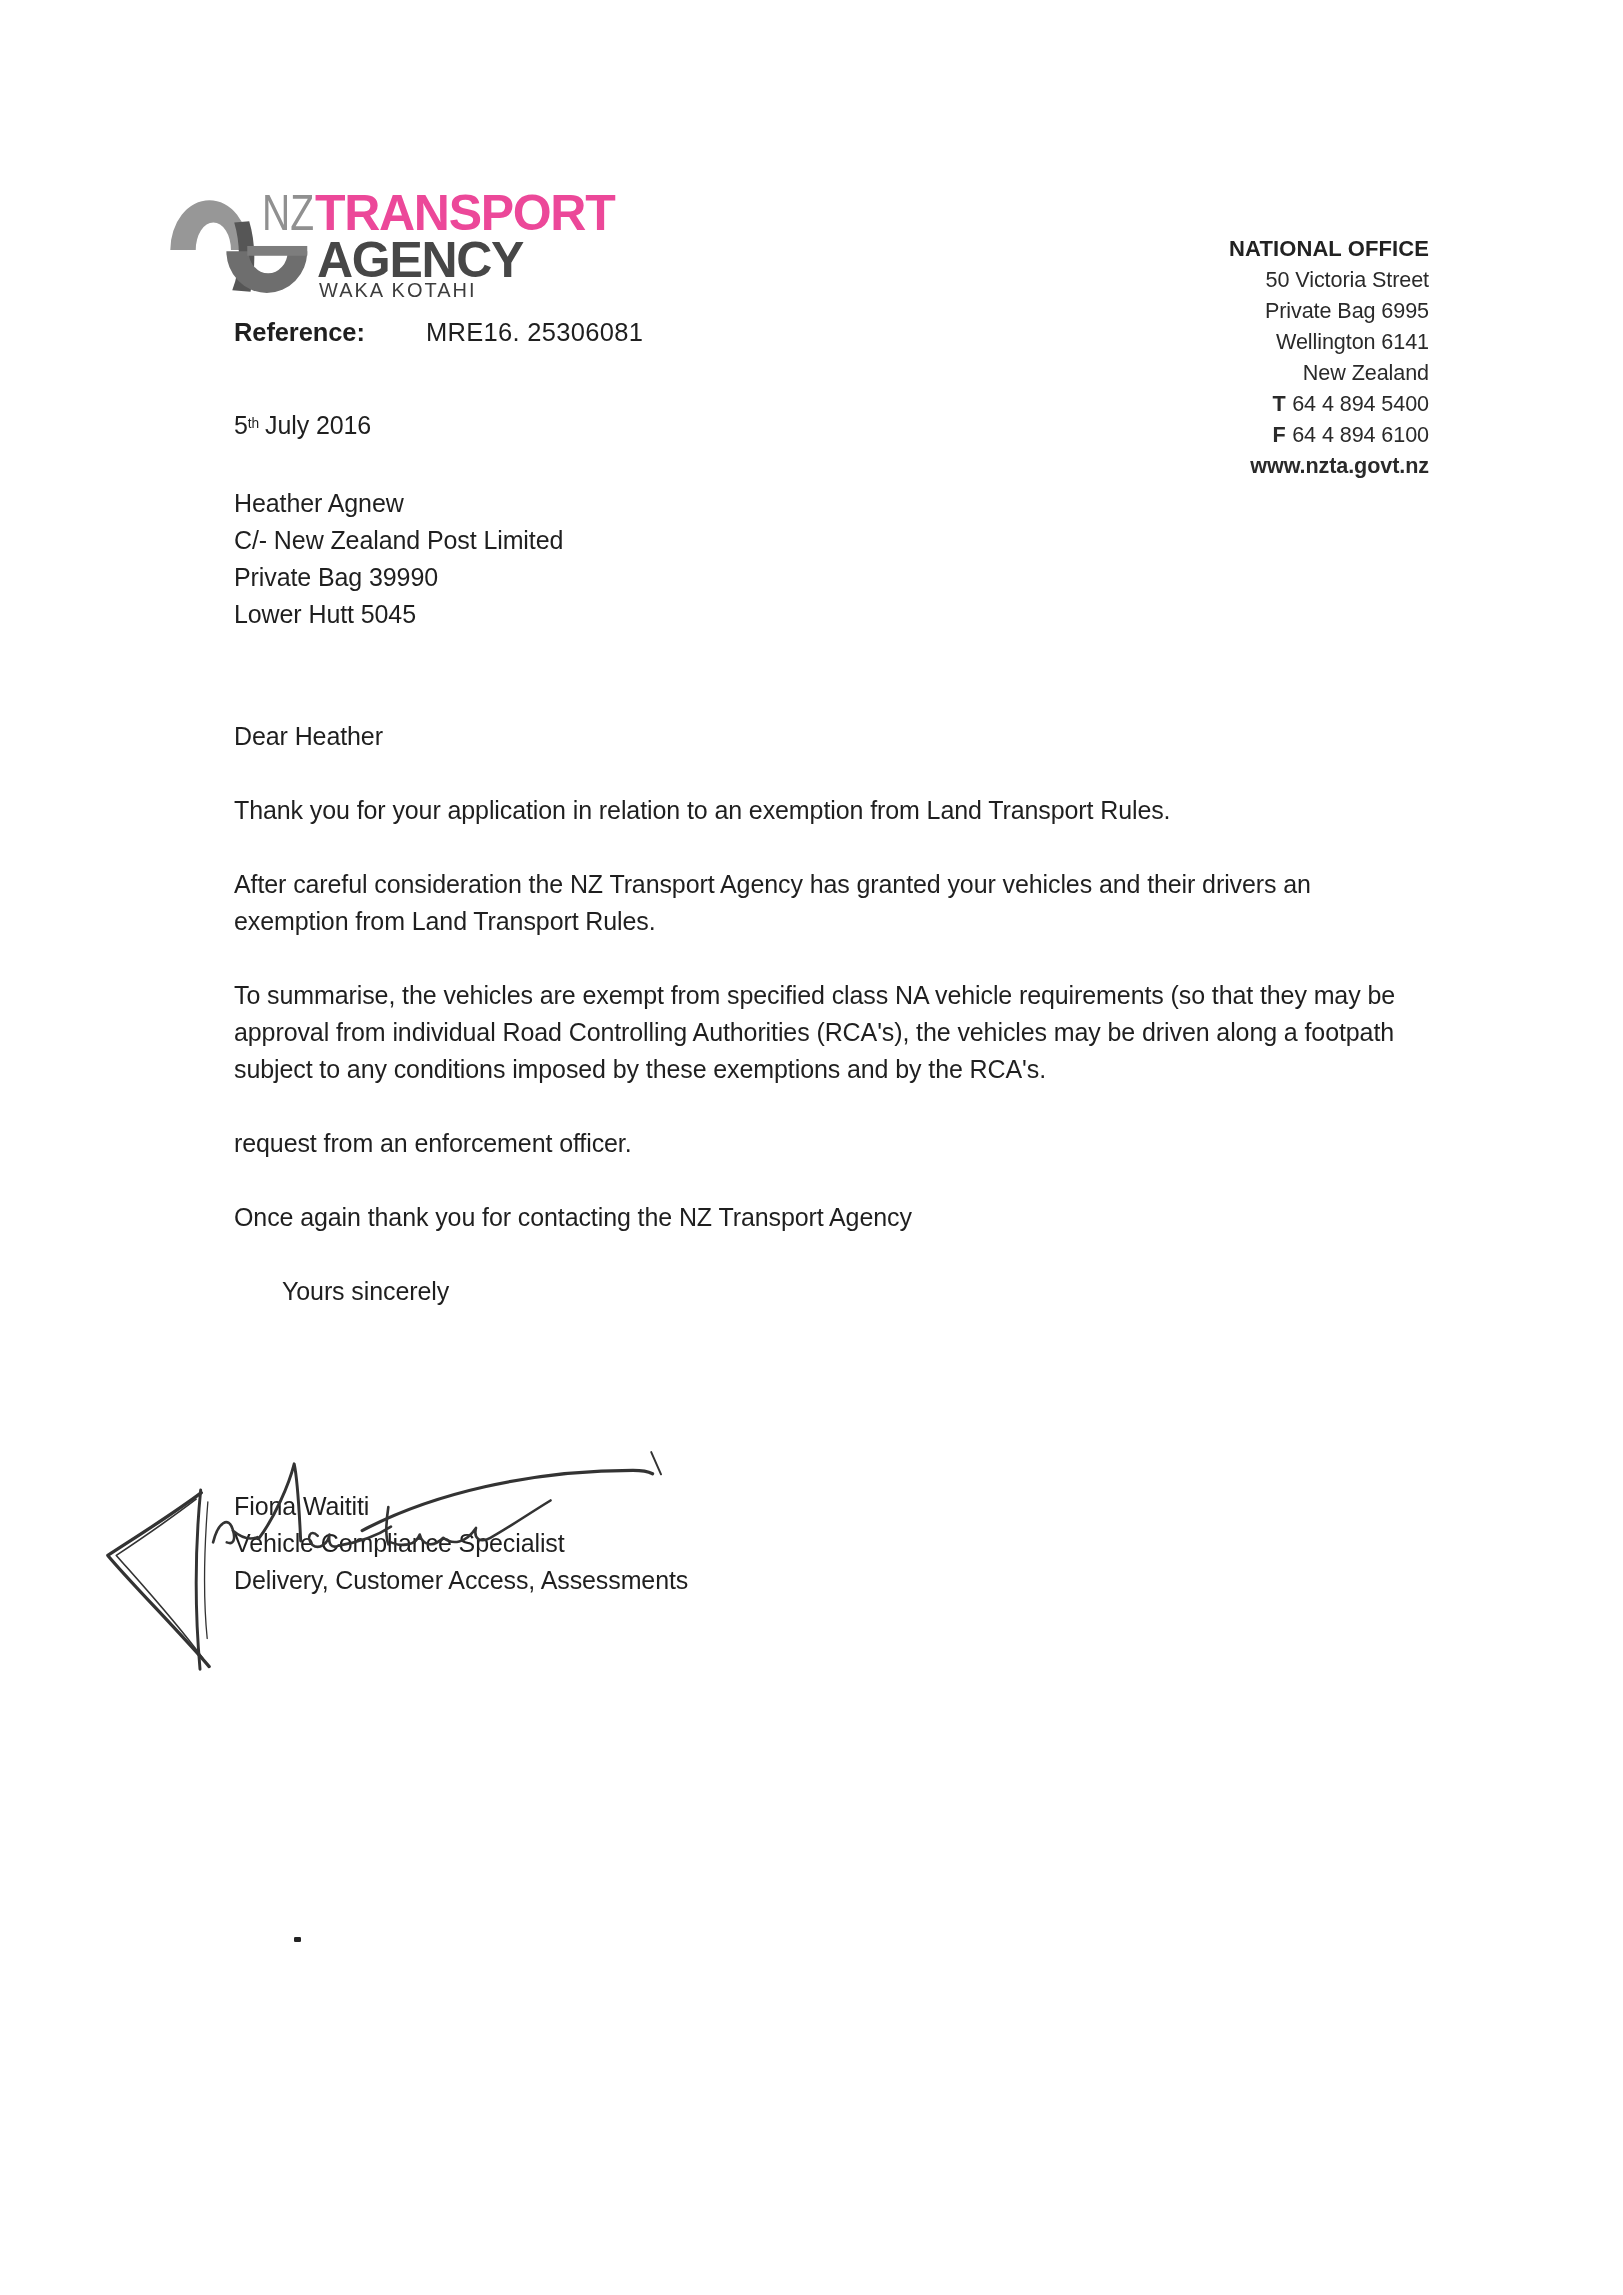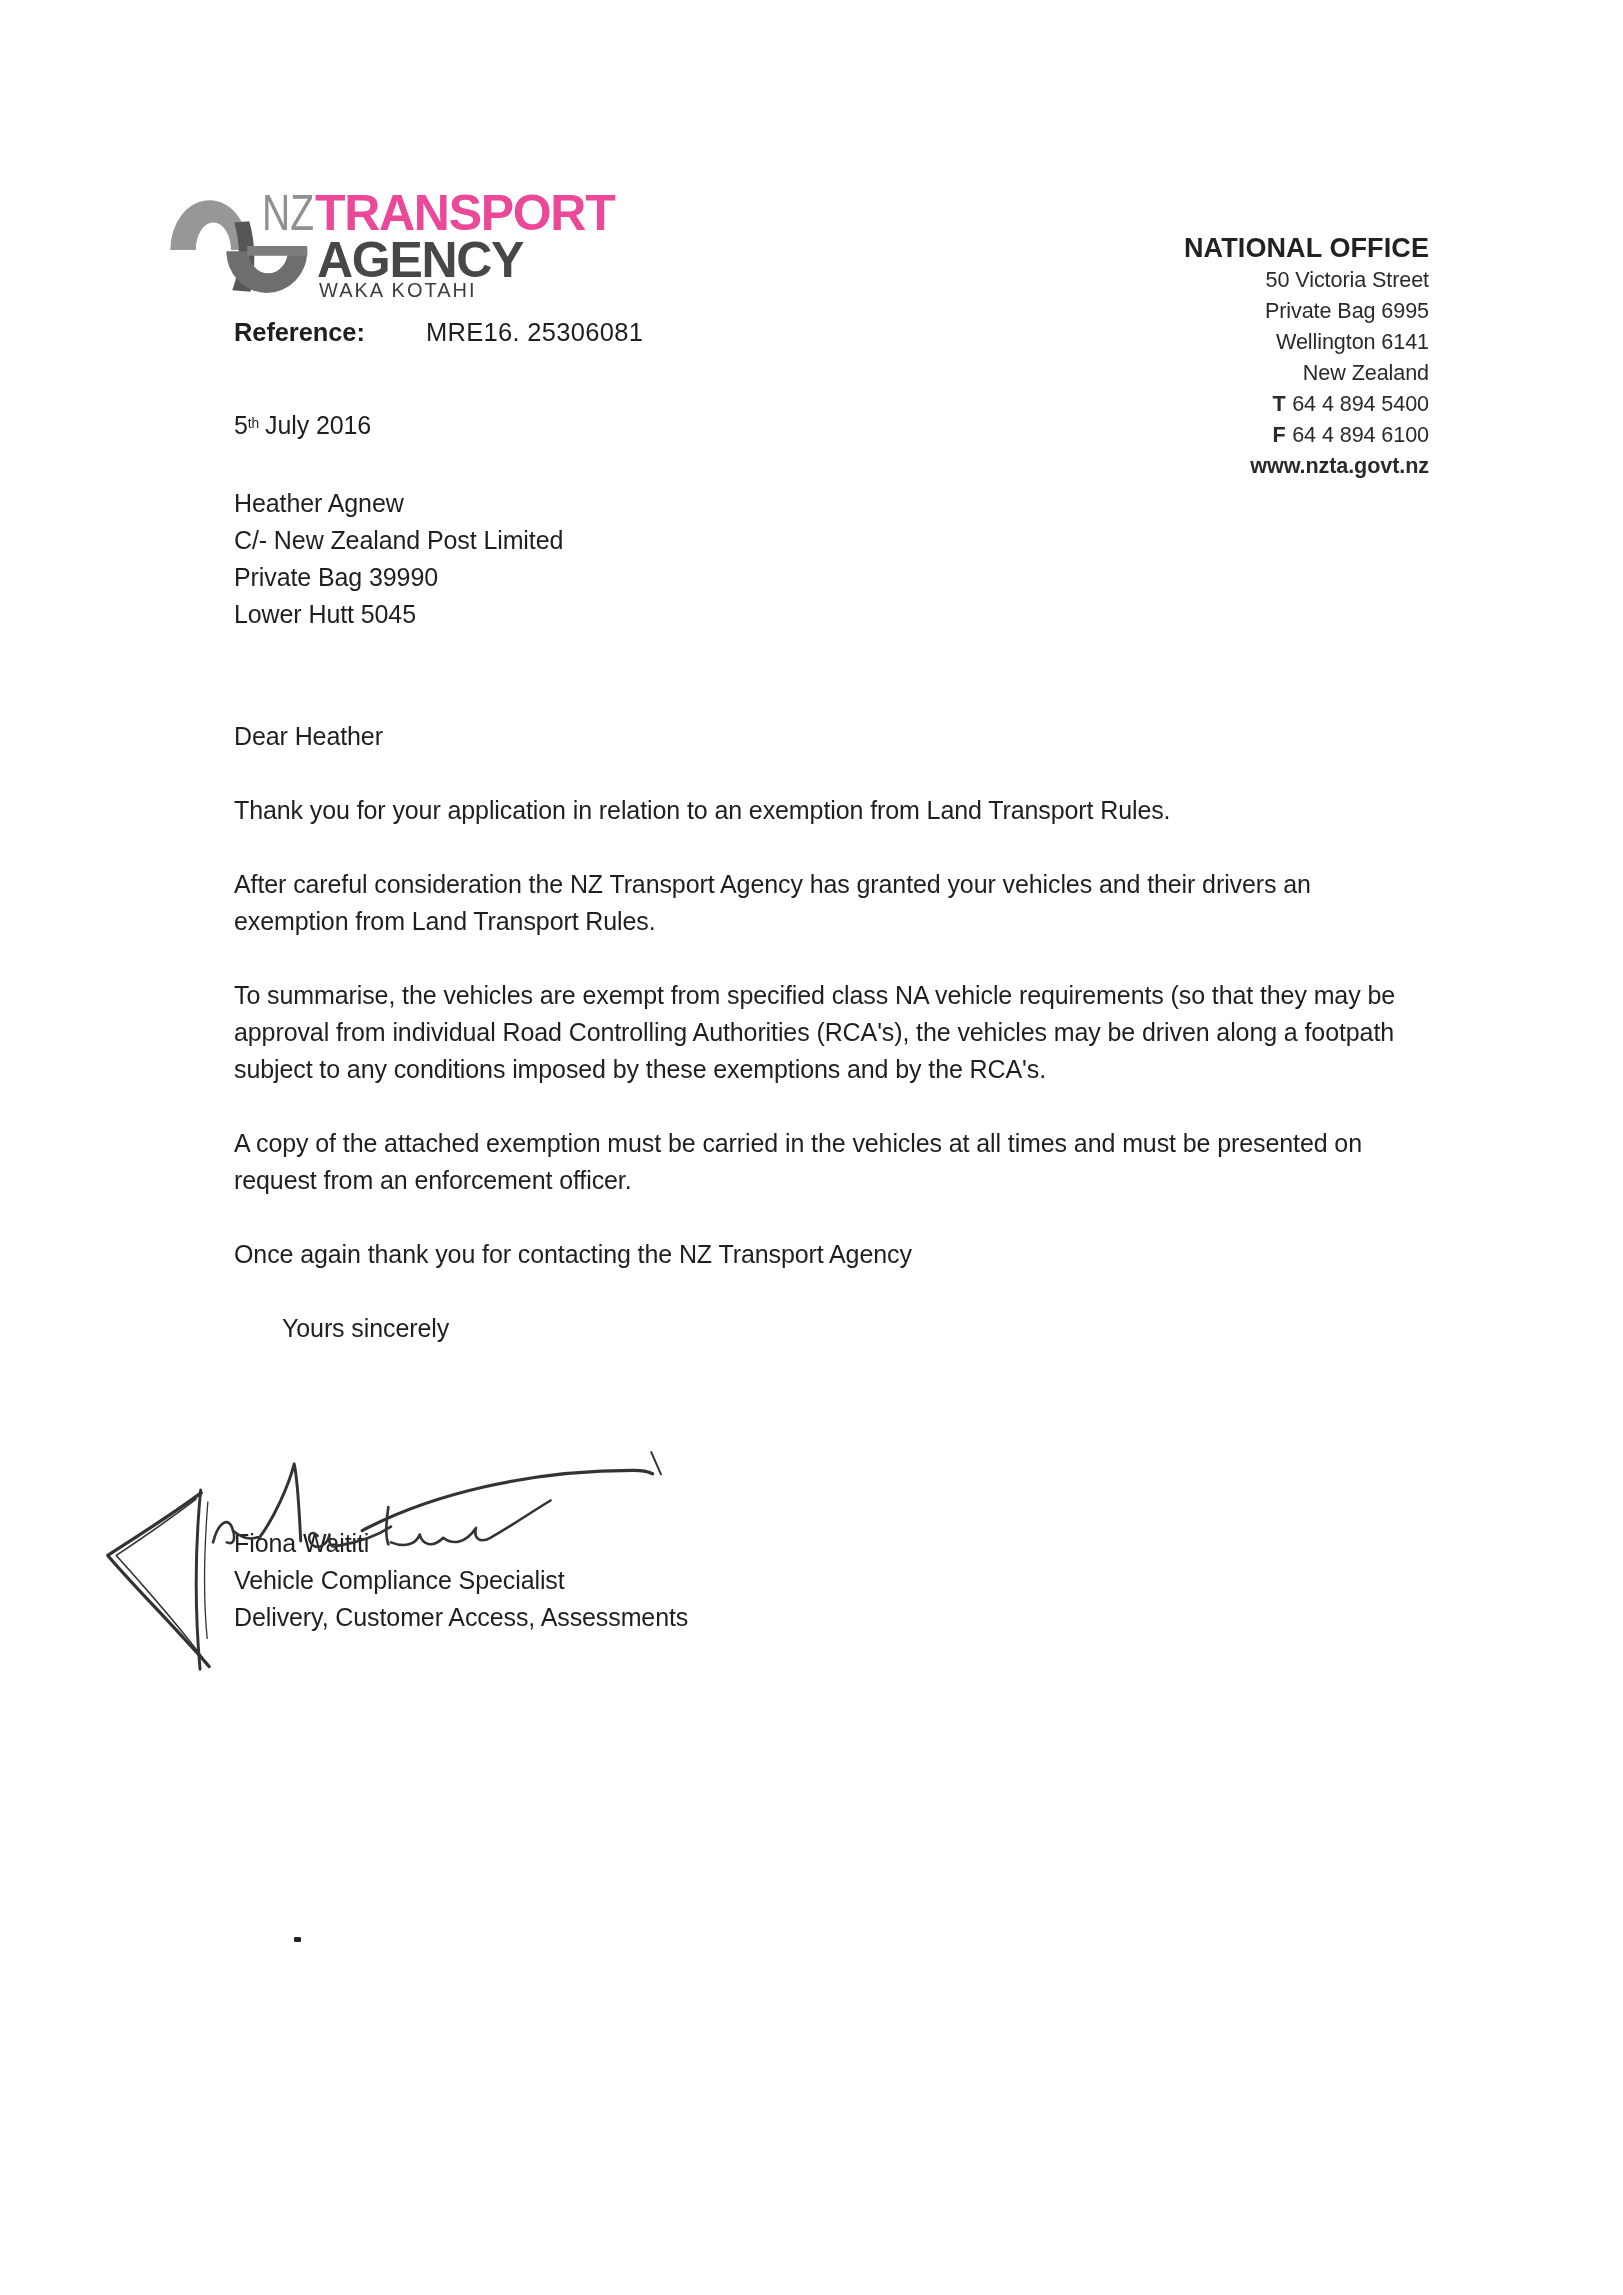--- a/index.html
+++ b/index.html
@@ -40,21 +40,21 @@
   }
 
   
   .national-office {
     position:absolute; right:194px; top:233px;
     text-align:right;
     font-size:21.6px; line-height:31px;
     color:#2a2a2a; letter-spacing:-0.1px;
     white-space:nowrap;
   }
-  .no-title { font-weight:700; font-size:27px; color:#222; letter-spacing:0.1px; }
+  .no-title { font-weight:700; font-size:22px; color:#222; letter-spacing:0.1px; }
   .no-bold-prefix { font-weight:700; margin-right:6.5px; }
   .no-site { font-weight:700; }
 
   
   .reference-row {
     position:absolute; left:234px; top:318px;
     font-size:25.5px; line-height:29px; white-space:nowrap;
   }
   .ref-label { font-weight:700; display:inline-block; width:192px; letter-spacing:-0.1px; }
   .ref-value { font-weight:500; letter-spacing:0.3px;text-align:center; }
@@ -144,21 +144,20 @@
       <div class="line">exemption from Land Transport Rules.</div>
     </div>
 
     <div class="para">
       <div class="line">To summarise, the vehicles are exempt from specified class NA vehicle requirements (so that they may be</div>
       <div class="line">approval from individual Road Controlling Authorities (RCA's), the vehicles may be driven along a footpath</div>
       <div class="line">subject to any conditions imposed by these exemptions and by the RCA's.</div>
     </div>
 
     <div class="para">
-      <div class="line">A copy of the attached exemption must be carried in the vehicles at all times and must be presented on</div>
       <div class="line">request from an enforcement officer.</div>
     </div>
 
     <div class="para">
       <div class="line">Once again thank you for contacting the NZ Transport Agency</div>
     </div>
 
     <div class="closing line">Yours sincerely</div>
 
     <div class="signatory-block">

